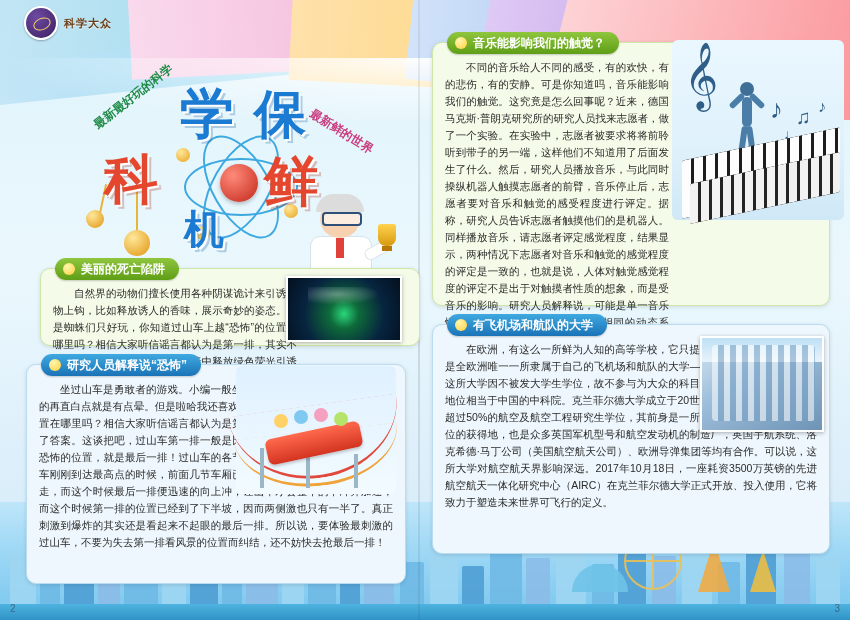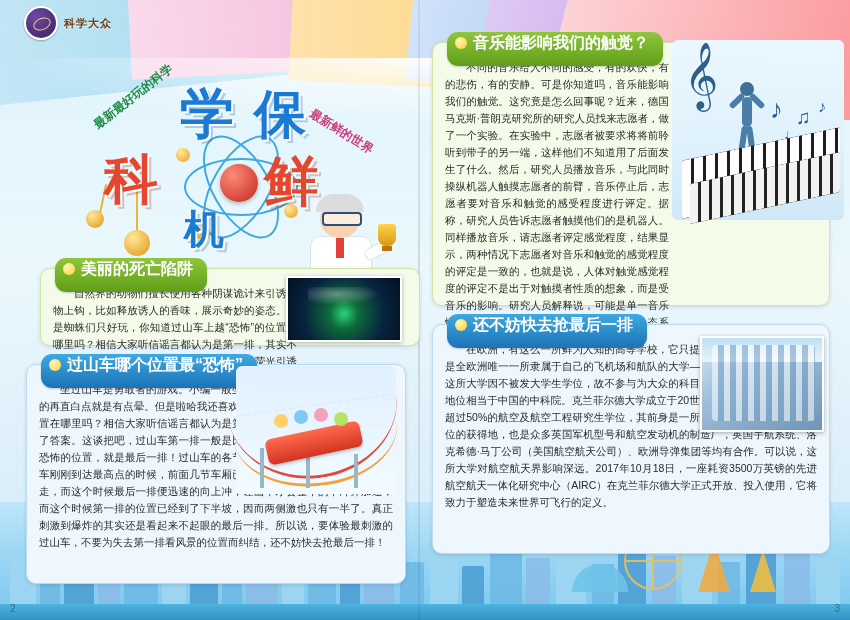--- a/index.html
+++ b/index.html
@@ -76,21 +76,21 @@
   .sc-body{position:absolute;left:16px;top:42px;width:60px;height:60px;border-radius:10px 10px 6px 6px;background:#ffffff;border:1px solid #d8e2ea;}
   .sc-tie{position:absolute;left:42px;top:44px;width:8px;height:20px;background:#e0413a;}
   .sc-arm{position:absolute;left:70px;top:50px;width:26px;height:10px;background:#ffffff;border:1px solid #d8e2ea;border-radius:5px;transform:rotate(-28deg);}
   .trophy{position:absolute;left:84px;top:30px;width:18px;height:22px;background:linear-gradient(180deg,#ffd24d,#d79a10);border-radius:3px 3px 8px 8px;}
   .trophy:after{content:"";position:absolute;left:4px;top:22px;width:10px;height:5px;background:#b8790a;}
 
   
   .card{position:absolute;border-radius:10px;box-shadow:0 1px 4px rgba(0,0,0,.12);}
   .card.green{background:#f4fbe8;border:1px solid #cfe6a8;}
   .card.blue{background:#eef7fd;border:1px solid #b9dcf0;}
-  .card-title{position:absolute;top:-11px;left:14px;height:34px;padding:0 14px 0 26px;border-radius:11px;color:#fff;font-size:16px;font-weight:bold;line-height:22px;white-space:nowrap;box-shadow:0 1px 2px rgba(0,0,0,.2);}
+  .card-title{position:absolute;top:-11px;left:14px;height:22px;padding:0 14px 0 26px;border-radius:11px;color:#fff;font-size:12px;font-weight:bold;line-height:22px;white-space:nowrap;box-shadow:0 1px 2px rgba(0,0,0,.2);}
   .t-green{background:linear-gradient(180deg,#8fc63d,#5f9e17);}
   .t-blue{background:linear-gradient(180deg,#3fa9e0,#1a73b7);}
   .t-dot{position:absolute;left:8px;top:5px;width:12px;height:12px;border-radius:50%;background:radial-gradient(circle at 35% 30%,#fff6b0,#ffcf3a);}
   .body-text{font-size:10.5px;line-height:1.62;color:#2a2a2a;text-align:justify;text-indent:2em;margin:0;}
   .card .pad{padding:16px 12px 10px 12px;}
 
   
   .photo{position:absolute;border:2px solid #fff;box-shadow:0 1px 4px rgba(0,0,0,.3);overflow:hidden;}
   .ph-night{background:radial-gradient(circle at 50% 58%,#2bd67a 0%,#0e6b3a 22%,#07243f 60%,#04101f 100%);}
   .ph-night:after{content:"";position:absolute;left:18%;top:14%;width:64%;height:30%;background:radial-gradient(ellipse at 40% 40%,rgba(255,255,255,.35),rgba(255,255,255,0) 70%);}
@@ -239,21 +239,21 @@
     </div>
     <div class="pad" style="padding-right:122px;">
       <p class="body-text">自然界的动物们擅长使用各种阴谋诡计来引诱猎物上钩，比如释放诱人的香味，展示奇妙的姿态。但是蜘蛛们只好玩，你知道过山车上越“恐怖”的位置在哪里吗？相信大家听信谣言都认为是第一排，其实不然，有科学家在新西兰一个黑暗中释放绿色荧光引诱猎物上门。在暗色的天际下，这一束束光亮宛如极光般美丽。</p>
     </div>
   </div>
   <div class="photo ph-night" style="left:286px;top:276px;width:112px;height:62px;"></div>
 
   <div class="card blue" style="left:26px;top:364px;width:378px;height:218px;">
     <div class="card-title t-blue">
       <span class="t-dot"></span>
-      <span>过山车哪个位置最“恐怖”</span>
+      <span>研究人员解释说“恐怖”</span>
     </div>
     <div class="pad">
       <p class="body-text">坐过山车是勇敢者的游戏。小编一般坐上去就是胃上胶索分泌翻胆，说的再直白点就是有点晕。但是啦哈我还喜欢玩，你知道过山车上越“恐怖”的位置在哪里吗？相信大家听信谣言都认为是第一排，其实不然，有科学家给出了答案。这谈把吧，过山车第一排一般是比较受欢迎的位置，但是真正最为恐怖的位置，就是最后一排！过山车的各节列车都是连接在一起的，当过山车刚刚到达最高点的时候，前面几节车厢已经失去了重力势能，然后再往下走，而这个时候最后一排便迅速的向上冲，让山车才会整个的下冲并加速，而这个时候第一排的位置已经到了下半坡，因而两侧激也只有一半了。真正刺激到爆炸的其实还是看起来不起眼的最后一排。所以说，要体验最刺激的过山车，不要为失去第一排看风景的位置而纠结，还不妨快去抢最后一排！</p>
     </div>
   </div>
   <div class="coaster">
     <div class="co-sky"></div>
     <div class="track"></div>
     <div class="track2"></div>
     <div class="post" style="left:24px;height:40px;"></div>
@@ -290,21 +290,21 @@
       <div class="fg-l2"></div>
       <div class="fg-h"></div>
     </div>
     <div class="keys"></div>
     <div class="keys-2"></div>
   </div>
 
   <div class="card blue" style="left:432px;top:324px;width:396px;height:228px;">
     <div class="card-title t-blue">
       <span class="t-dot"></span>
-      <span>还不妨快去抢最后一排</span>
+      <span>有飞机场和航队的大学</span>
     </div>
     <div class="pad">
       <p class="body-text">在欧洲，有这么一所鲜为人知的高等学校，它只提供硕士生和博士生教学，是全欧洲唯一一所隶属于自己的飞机场和航队的大学——英国克兰菲尔德大学。这所大学因不被发大学生学位，故不参与为大众的科目的大学排名。但实际上其地位相当于中国的中科院。克兰菲尔德大学成立于20世纪60年代，至今授予英国超过50%的航空及航空工程研究生学位，其前身是一所阿姆斯特朗的各制博士学位的获得地，也是众多英国军机型号和航空发动机的制造厂，英国宇航系统、洛克希德·马丁公司（美国航空航天公司）、欧洲导弹集团等均有合作。可以说，这所大学对航空航天界影响深远。2017年10月18日，一座耗资3500万英镑的先进航空航天一体化研究中心（AIRC）在克兰菲尔德大学正式开放、投入使用，它将致力于塑造未来世界可飞行的定义。</p>
     </div>
   </div>
   <div class="photo ph-bldg" style="left:700px;top:336px;width:120px;height:92px;">
     <div class="sky"></div>
     <div class="glass"></div>
   </div>
 

